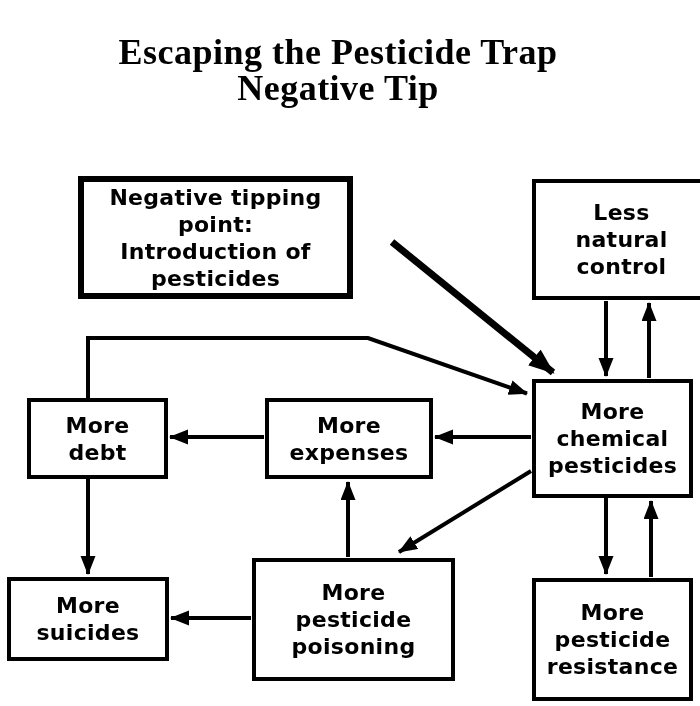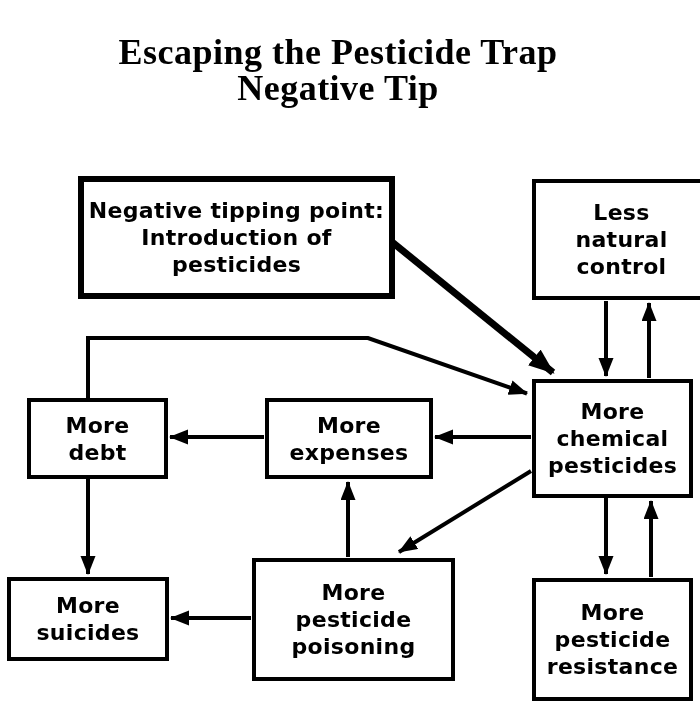--- a/index.html
+++ b/index.html
@@ -70,21 +70,21 @@
     <path class="edge" d="M264,437 L170,437" marker-end="url(#ah)"></path>
     <path class="edge" d="M88,478 L88,574" marker-end="url(#ah)"></path>
     <path class="edge" d="M88,398 L88,338 L368,338 L527,393.5" marker-end="url(#ah)"></path>
     <path class="edge" d="M531,471 L399,552" marker-end="url(#ah)"></path>
     <path class="edge" d="M348,557 L348,482" marker-end="url(#ah)"></path>
     <path class="edge" d="M251,618 L171,618" marker-end="url(#ah)"></path>
     <path class="edge" d="M606,497 L606,574" marker-end="url(#ah)"></path>
     <path class="edge" d="M651,577 L651,501" marker-end="url(#ah)"></path>
   </svg>
 
-  <div class="node thick" style="left:78px; top:176px; width:317px; height:123px;">
+  <div class="node thick" style="left:78px; top:176px; width:275px; height:123px;">
     <span class="lbl">Negative tipping point:
 Introduction of
 pesticides</span>
   </div>
 
   <div class="node" style="left:532px; top:179px; width:179px; height:121px;">
     <span class="lbl">Less
 natural
 control</span>
   </div>

